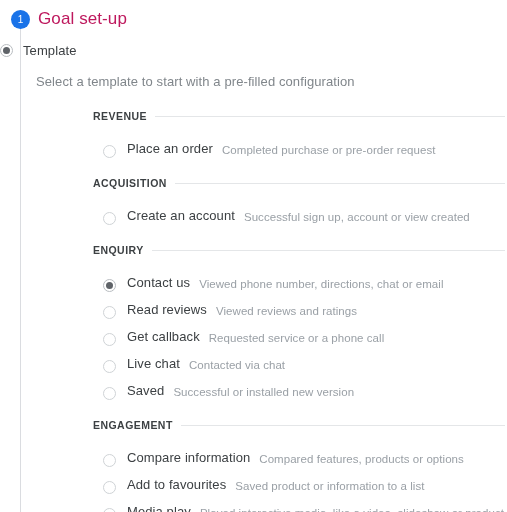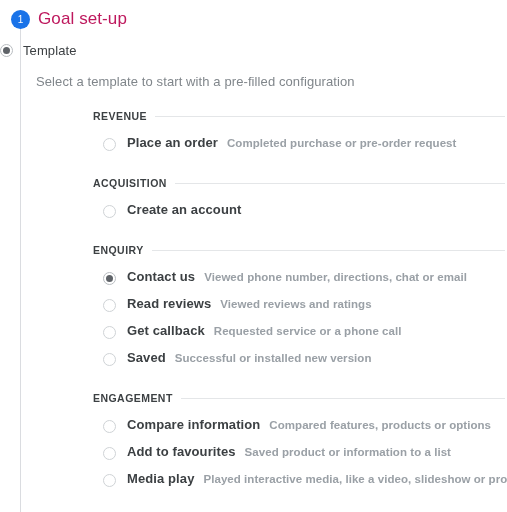--- a/index.html
+++ b/index.html
@@ -134,24 +134,23 @@
     flex: 1 1 auto;
     height: 1px;
     background: #e4e6e8;
   }
 
   .options {
     margin-top: 6px;
   }
   .option-row {
     display: flex;
-    align-items: center;
+    align-items: flex-end;
     height: 27px;
     padding-left: 10px;
-    font-weight: bold;
   }
   .option-row .radio {
     position: relative;
     top: 2px;
     margin-right: 11px;
   }
   .option-label {
     font-size: 13px;
     color: #3c4043;
     letter-spacing: .1px;
@@ -197,20 +196,21 @@
       </div>
       <div class="group">
         <div class="group-header">
           <div class="group-title">ACQUISITION</div>
           <div class="group-rule"></div>
         </div>
         <div class="options">
           <div class="option-row">
             <span class="radio"></span>
             <span class="option-label">Create an account</span>
+            <span class="option-desc">Successful sign up, account or view created</span>
           </div>
         </div>
       </div>
       <div class="group">
         <div class="group-header">
           <div class="group-title">ENQUIRY</div>
           <div class="group-rule"></div>
         </div>
         <div class="options">
           <div class="option-row">
@@ -223,20 +223,25 @@
             <span class="option-label">Read reviews</span>
             <span class="option-desc">Viewed reviews and ratings</span>
           </div>
           <div class="option-row">
             <span class="radio"></span>
             <span class="option-label">Get callback</span>
             <span class="option-desc">Requested service or a phone call</span>
           </div>
           <div class="option-row">
             <span class="radio"></span>
+            <span class="option-label">Live chat</span>
+            <span class="option-desc">Contacted via chat</span>
+          </div>
+          <div class="option-row">
+            <span class="radio"></span>
             <span class="option-label">Saved</span>
             <span class="option-desc">Successful or installed new version</span>
           </div>
         </div>
       </div>
       <div class="group">
         <div class="group-header">
           <div class="group-title">ENGAGEMENT</div>
           <div class="group-rule"></div>
         </div>

